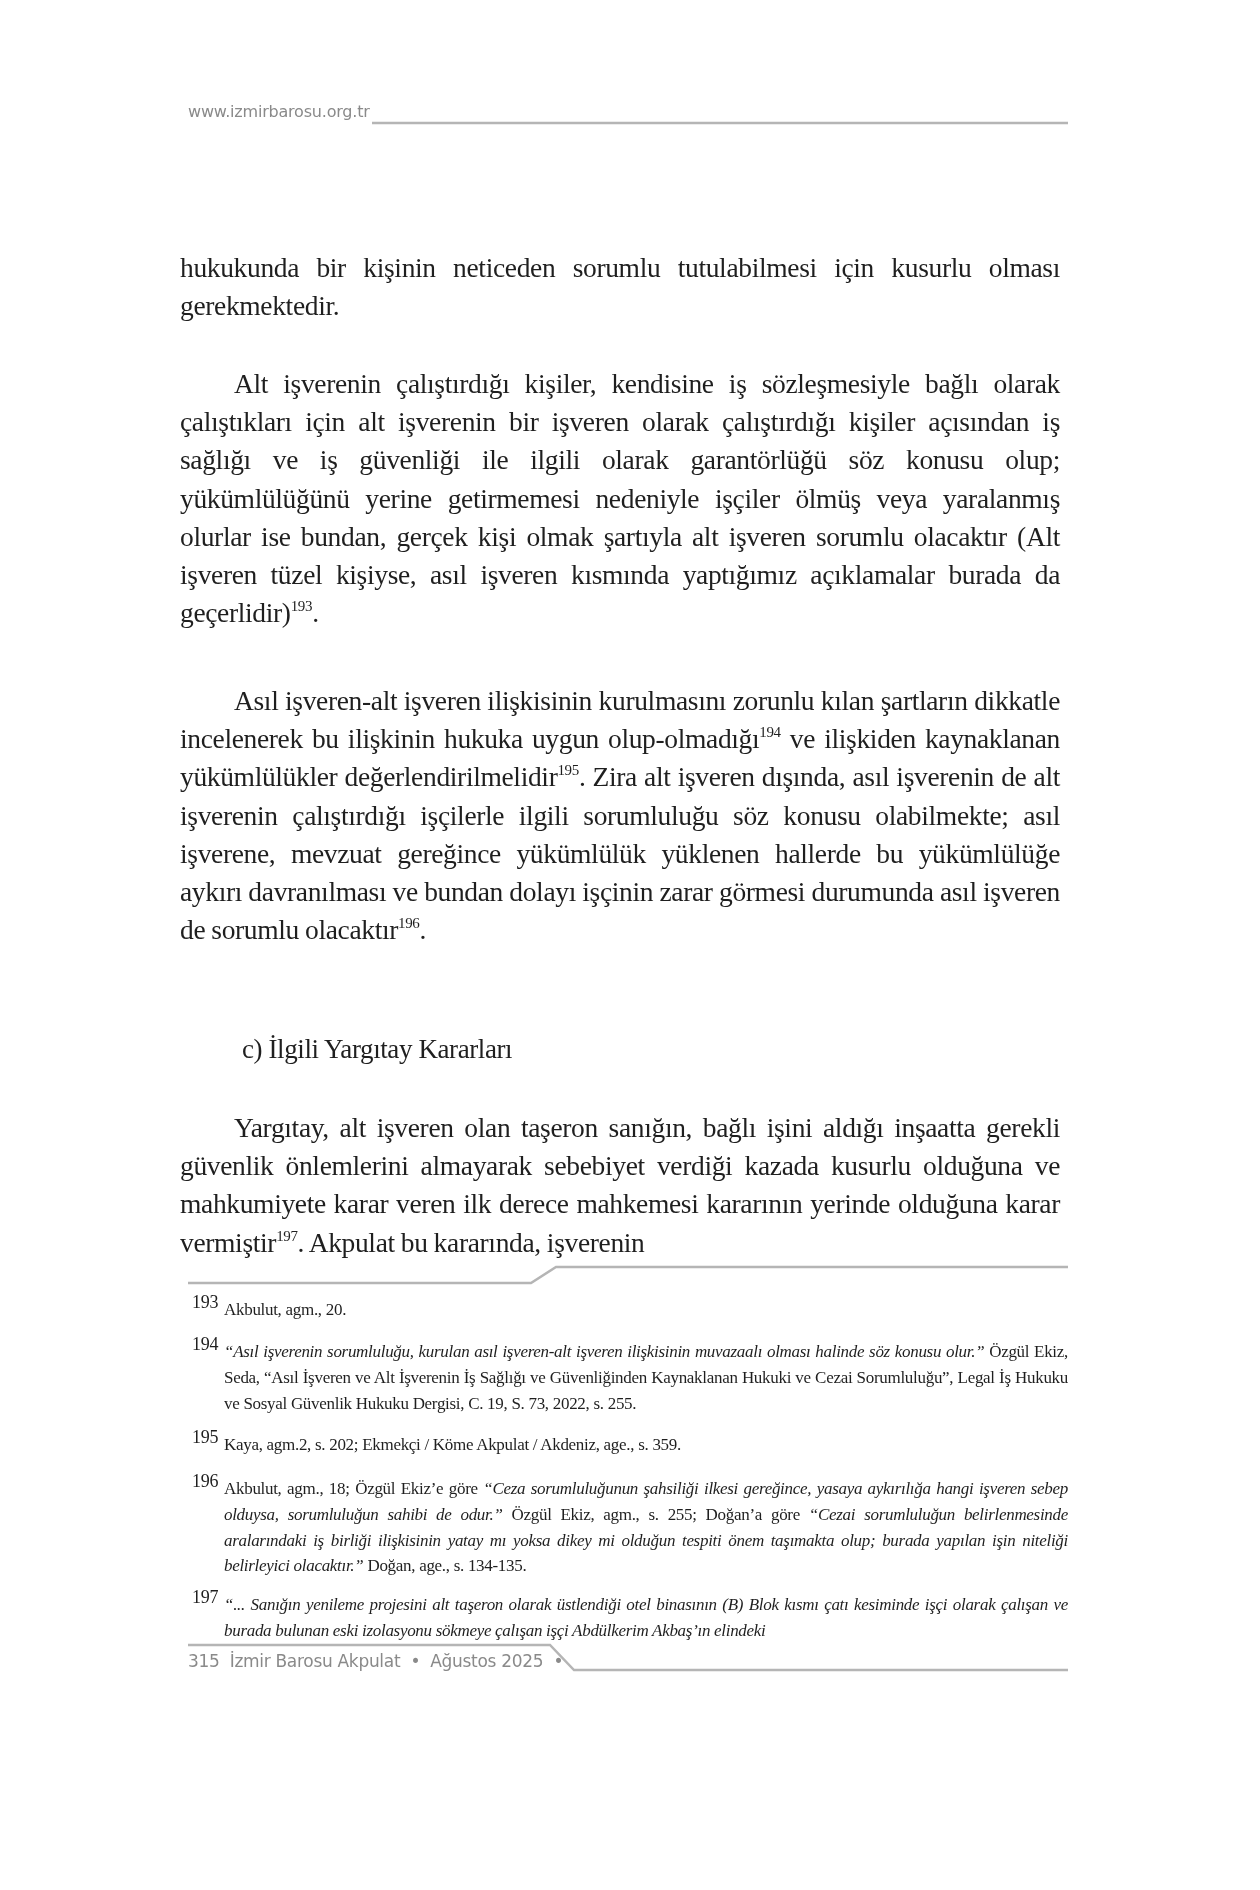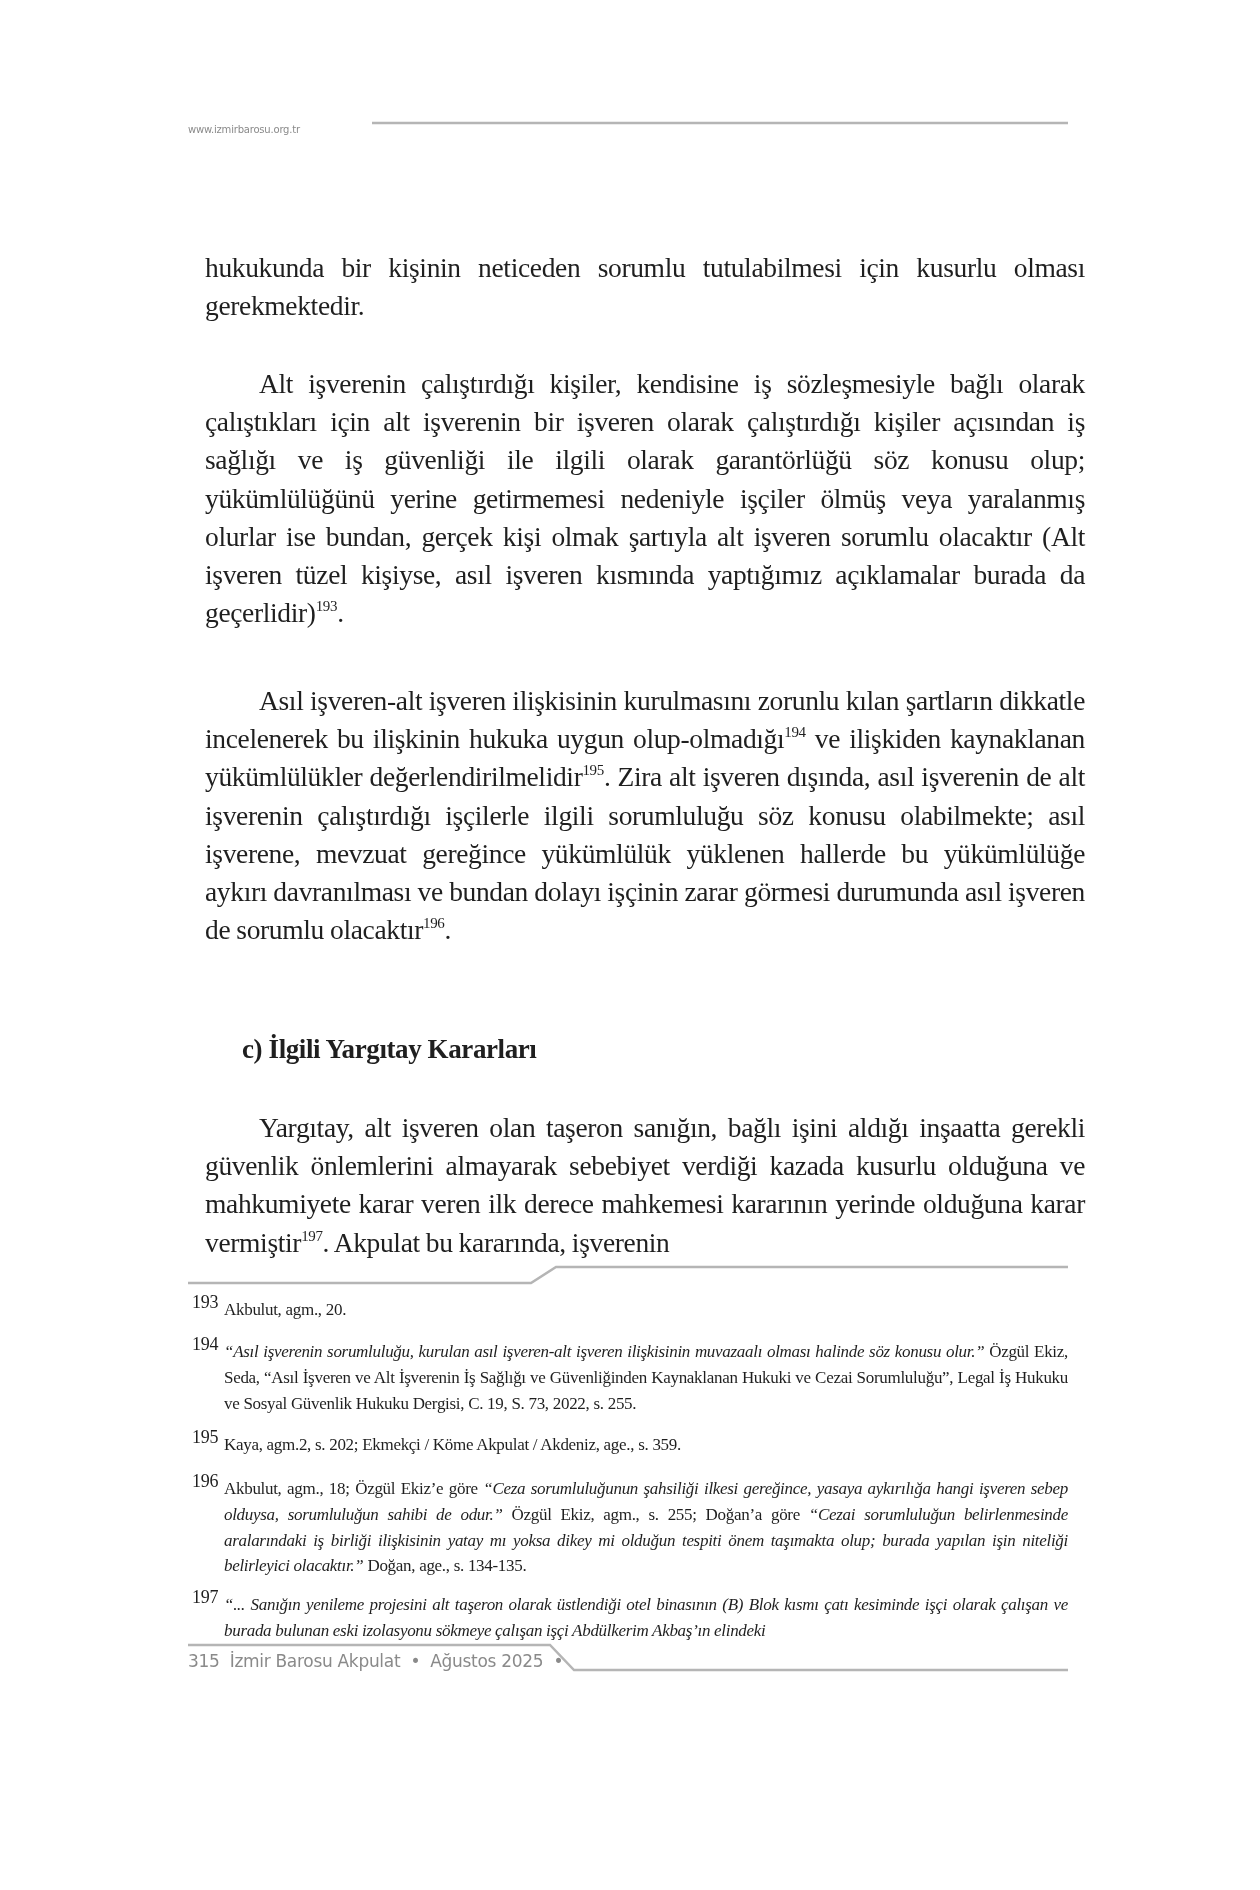--- a/index.html
+++ b/index.html
@@ -1,40 +1,40 @@
 <!DOCTYPE html>
 <html><head>
   <meta charset="utf-8">
   <style>
     html, body { margin: 0; padding: 0; background: #ffffff; }
     body { width: 1260px; height: 1890px; position: relative; overflow: hidden; }
     .page { position: absolute; left: 0; top: 0; width: 1260px; height: 1890px; }
 
     .running-head {
-      position: absolute; left: 188px; top: 124px;
-      font-family: "DejaVu Sans", sans-serif; font-size: 10px; color: #8a8a8a;
+      position: absolute; left: 188px; top: 102px;
+      font-family: "DejaVu Sans", sans-serif; font-size: 16px; color: #8a8a8a;
       letter-spacing: -0.2px;
     }
     .rule-svg { position: absolute; left: 0; top: 0; width: 1260px; height: 1890px; pointer-events: none; }
 
     .body-text {
-      position: absolute; left: 205px; width: 880px;
+      position: absolute; left: 180px; width: 880px;
       font-family: "Liberation Serif", serif; font-size: 27.5px; line-height: 38.2px;
       color: #1f1f1f; text-align: justify; margin: 0;
       letter-spacing: -0.35px; word-spacing: -0.5px;
     }
     .body-text.indent { text-indent: 54px; }
     .body-text sup { font-size: 15px; vertical-align: 11px; line-height: 0; }
 
     .p1 { top: 249px; }
     .p2 { top: 365px; }
     .p3 { top: 682px; }
     .heading {
       position: absolute; left: 242px; top: 1034px;
-      font-family: "Liberation Serif", serif; font-weight: bold; font-size: 27px;
+      font-family: "Liberation Serif", serif; font-weight: normal; font-size: 27px;
       color: #1f1f1f; letter-spacing: -0.4px; margin: 0;
     }
     .p4 { top: 1109px; }
 
     .fn {
       position: absolute; left: 192px; width: 876px;
       font-family: "Liberation Serif", serif; font-size: 17px; line-height: 25.8px;
       color: #1f1f1f; text-align: justify; letter-spacing: -0.3px;
     }
     .fn .num {

